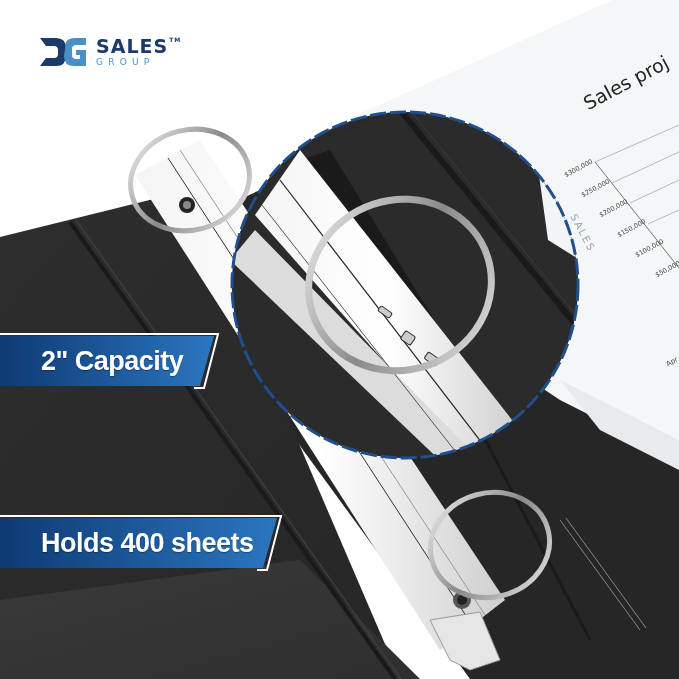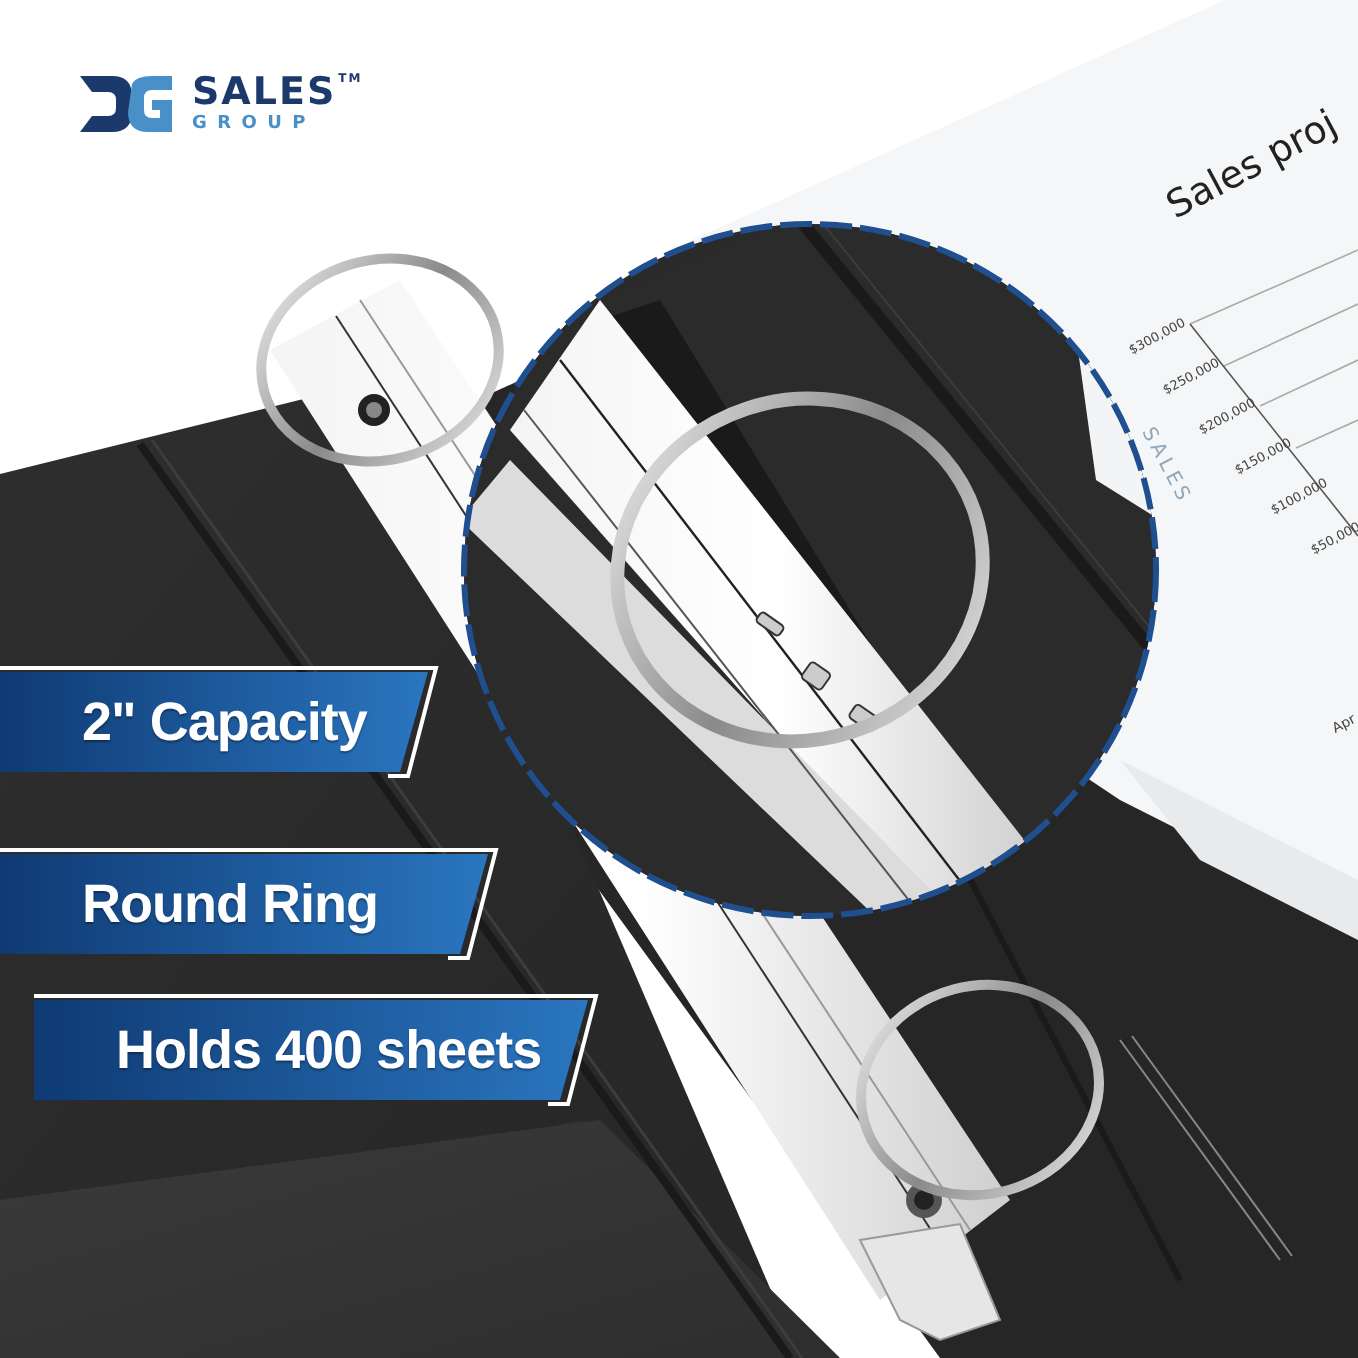--- a/index.html
+++ b/index.html
@@ -4,28 +4,28 @@
 <style>
   html, body { margin:0; padding:0; }
   body { width:679px; height:679px; overflow:hidden; background:#ffffff; font-family:"DejaVu Sans", sans-serif; }
   .stage { position:relative; width:679px; height:679px; overflow:hidden; background:#ffffff; }
   .scene { position:absolute; left:0; top:0; }
   .logo { position:absolute; left:38px; top:36px; display:flex; align-items:center; gap:8px; }
   .logo-mark { width:50px; height:32px; }
   .logo-text { display:flex; flex-direction:column; line-height:1; }
   .logo-brand { font-family:"DejaVu Sans", sans-serif; font-weight:bold; font-size:19px; color:#1b3a6b; letter-spacing:1px; position:relative; }
   .logo-tm { font-size:6px; vertical-align:top; margin-left:1px; color:#1b3a6b; }
-  .logo-sub { font-family:"DejaVu Sans", sans-serif; font-weight:bold; font-size:9px; color:#4a90c8; letter-spacing:5.2px; margin-top:2px; }
+  .logo-sub { font-family:"DejaVu Sans", sans-serif; font-weight:normal; font-size:9px; color:#4a90c8; letter-spacing:5.2px; margin-top:2px; }
 
   .badge { position:absolute; left:0; height:56px; display:flex; align-items:center; }
   .badge-shape { position:absolute; left:0; top:0; height:100%; }
   .badge-label { position:relative; font-family:"Liberation Sans", sans-serif; font-weight:bold; font-size:27px; color:#ffffff; letter-spacing:-0.5px; padding-left:41px; text-shadow:0 1px 1px rgba(0,0,0,0.35); }
   .b1 { top:333px; width:222px; }
   .b2 { top:424px; width:252px; }
-  .b3 { top:497px; width:285px;margin-left:17px; }
+  .b3 { top:515px; width:285px; }
 
   .paper-title { position:absolute; left:590px; top:92px; font-family:"DejaVu Sans", sans-serif; font-size:19px; color:#222; transform:rotate(-28deg); transform-origin:left bottom; white-space:nowrap; }
   .tick { position:absolute; font-family:"DejaVu Sans", sans-serif; font-size:6.5px; color:#444; transform:rotate(-28deg); transform-origin:left top; white-space:nowrap; }
   .ylabel { position:absolute; left:578px; top:212px; font-family:"DejaVu Sans", sans-serif; font-size:10px; color:#8fa6b8; letter-spacing:2px; transform:rotate(62deg); transform-origin:left top; white-space:nowrap; }
   .xlabel { position:absolute; left:666px; top:358px; font-family:"DejaVu Sans", sans-serif; font-size:7px; color:#444; transform:rotate(-28deg); white-space:nowrap; }
 </style>
 </head>
 <body>
 
 <div class="stage">
@@ -137,33 +137,20 @@
             <stop offset="0" stop-color="#0f3a73"></stop>
             <stop offset="1" stop-color="#2a76c0"></stop>
           </linearGradient>
         </defs>
       <polygon points="0,3 214,3 200,53 0,53" fill="url(#bg1)"></polygon>
       <polyline points="0,1 218,1 204,55 194,55" fill="none" stroke="#fff" stroke-width="2"></polyline>
     </svg>
     <span class="badge-label">2" Capacity</span>
   </div>
 
-  <div class="badge b2">
-    <svg class="badge-shape" width="252" height="56" viewBox="0 0 252 56">
-      <defs>
-          <linearGradient id="bg2" x1="0" y1="0" x2="1" y2="0">
-            <stop offset="0" stop-color="#0f3a73"></stop>
-            <stop offset="1" stop-color="#2a76c0"></stop>
-          </linearGradient>
-        </defs>
-      <polygon points="0,3 244,3 230,53 0,53" fill="url(#bg2)"></polygon>
-      <polyline points="0,1 248,1 234,55 224,55" fill="none" stroke="#fff" stroke-width="2"></polyline>
-    </svg>
-    <span class="badge-label">Round Ring</span>
-  </div>
 
   <div class="badge b3">
     <svg class="badge-shape" width="285" height="56" viewBox="0 0 285 56">
       <defs>
           <linearGradient id="bg3" x1="0" y1="0" x2="1" y2="0">
             <stop offset="0" stop-color="#0f3a73"></stop>
             <stop offset="1" stop-color="#2a76c0"></stop>
           </linearGradient>
         </defs>
       <polygon points="0,3 277,3 263,53 0,53" fill="url(#bg3)"></polygon>

